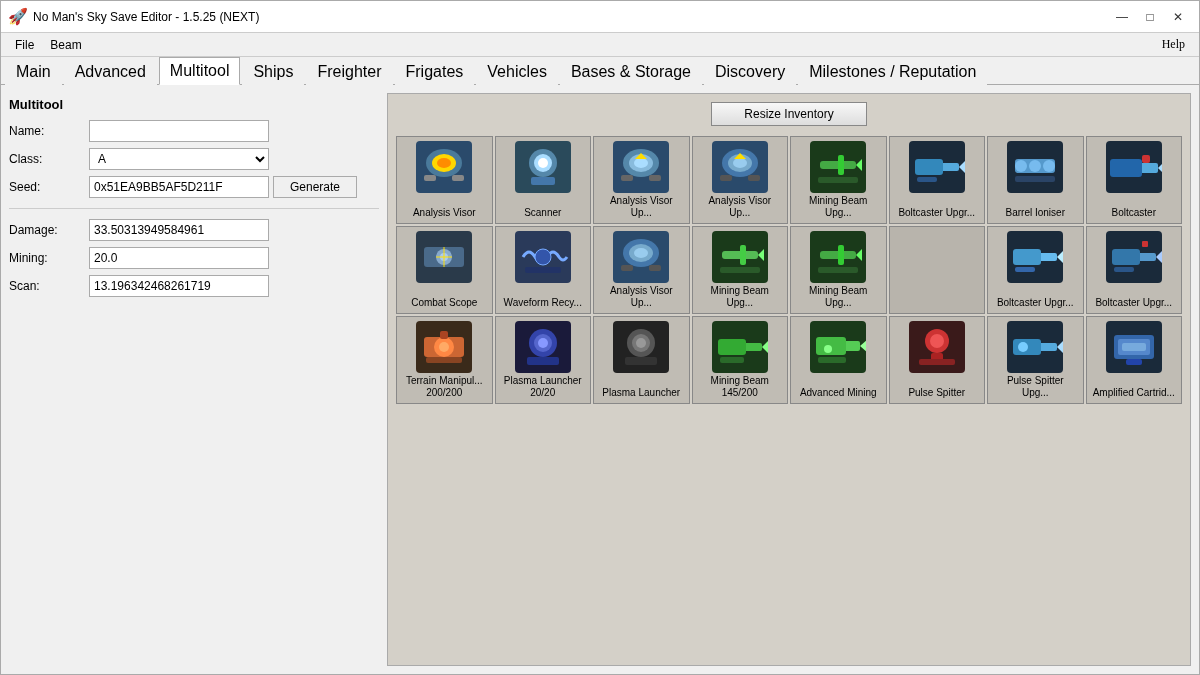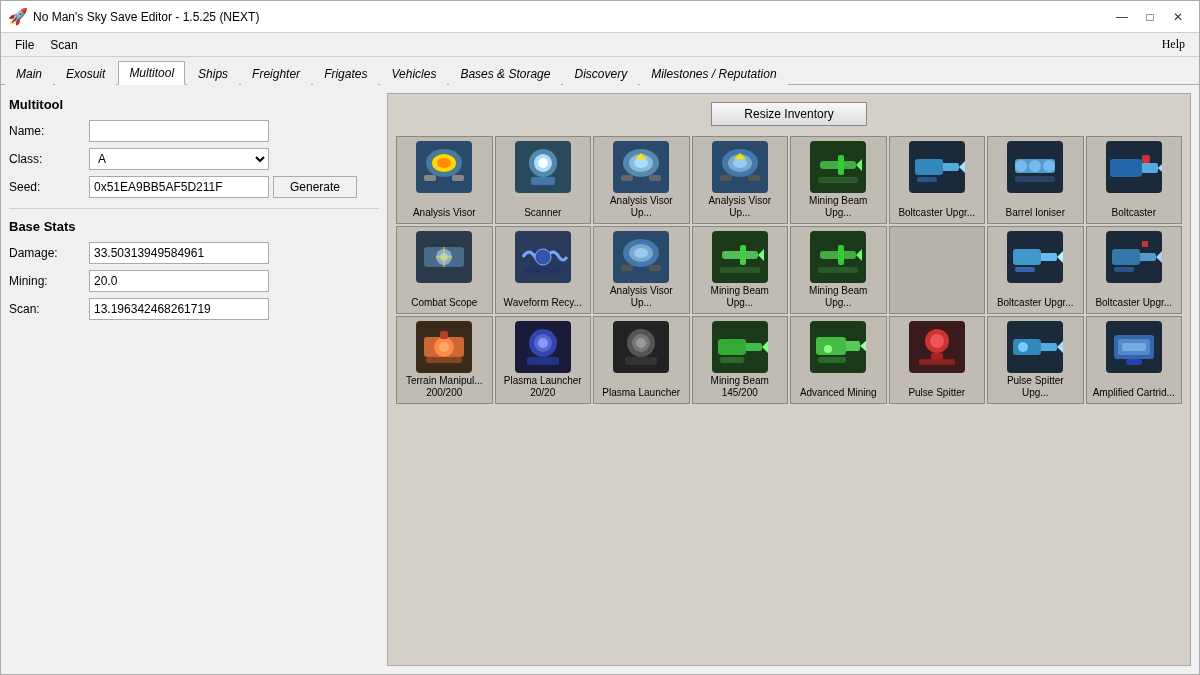--- a/index.html
+++ b/index.html
@@ -94,26 +94,25 @@
       align-items: flex-end;
       padding: 0 4px;
       height: 28px;
     }
 
     .tab {
       padding: 4px 10px;
       cursor: pointer;
       border: 1px solid transparent;
       border-bottom: none;
-      font-size: 12px;
+      font-size: 16px;
       background: #f0f0f0;
       margin-right: 2px;
       position: relative;
       top: 1px;
-      font-style: italic;
     }
 
     .tab.active {
       background: #fff;
       border-color: #aaa;
       border-bottom: 1px solid #fff;
       font-weight: normal;
       z-index: 1;
     }
 
@@ -274,27 +273,27 @@
     <div class="title-bar-text">No Man's Sky Save Editor - 1.5.25 (NEXT)</div>
     <div class="title-bar-controls">
       <button class="title-bar-btn">—</button>
       <button class="title-bar-btn">□</button>
       <button class="title-bar-btn close">✕</button>
     </div>
   </div>
 
   <div class="menu-bar">
     <div class="menu-item">File</div>
-    <div class="menu-item">Scan</div>
+    <div class="menu-item">Beam</div>
     <div class="menu-item menu-bar-right">Help</div>
   </div>
 
   <div class="tab-bar">
     <div class="tab">Main</div>
-    <div class="tab">Exosuit</div>
+    <div class="tab">Advanced</div>
     <div class="tab active">Multitool</div>
     <div class="tab">Ships</div>
     <div class="tab">Freighter</div>
     <div class="tab">Frigates</div>
     <div class="tab">Vehicles</div>
     <div class="tab">Bases &amp; Storage</div>
     <div class="tab">Discovery</div>
     <div class="tab">Milestones / Reputation</div>
   </div>
 
@@ -321,21 +320,20 @@
       <div class="form-row">
         <div class="form-label">Seed:</div>
         <div class="seed-group">
           <input class="form-input" type="text" value="0x51EA9BB5AF5D211F" style="">
           <button class="generate-btn">Generate</button>
         </div>
       </div>
 
       <hr class="divider">
 
-      <div class="section-title">Base Stats</div>
 
       <div class="form-row">
         <div class="form-label">Damage:</div>
         <input class="form-input" type="text" value="33.50313949584961" style="">
       </div>
 
       <div class="form-row">
         <div class="form-label">Mining:</div>
         <input class="form-input" type="text" value="20.0" style="">
       </div>

